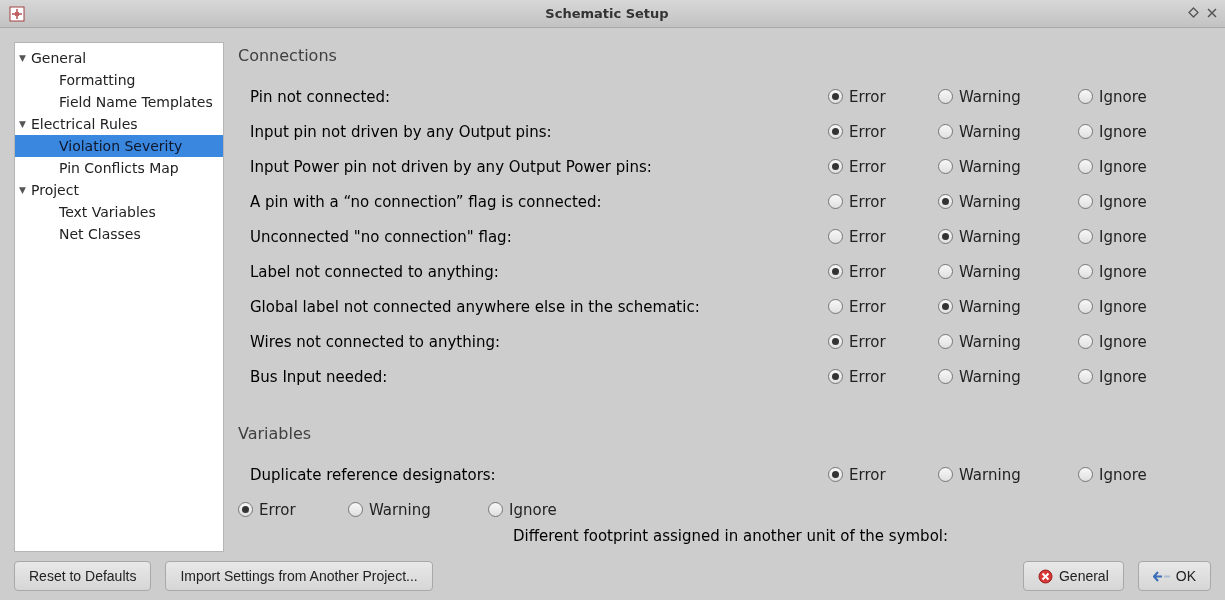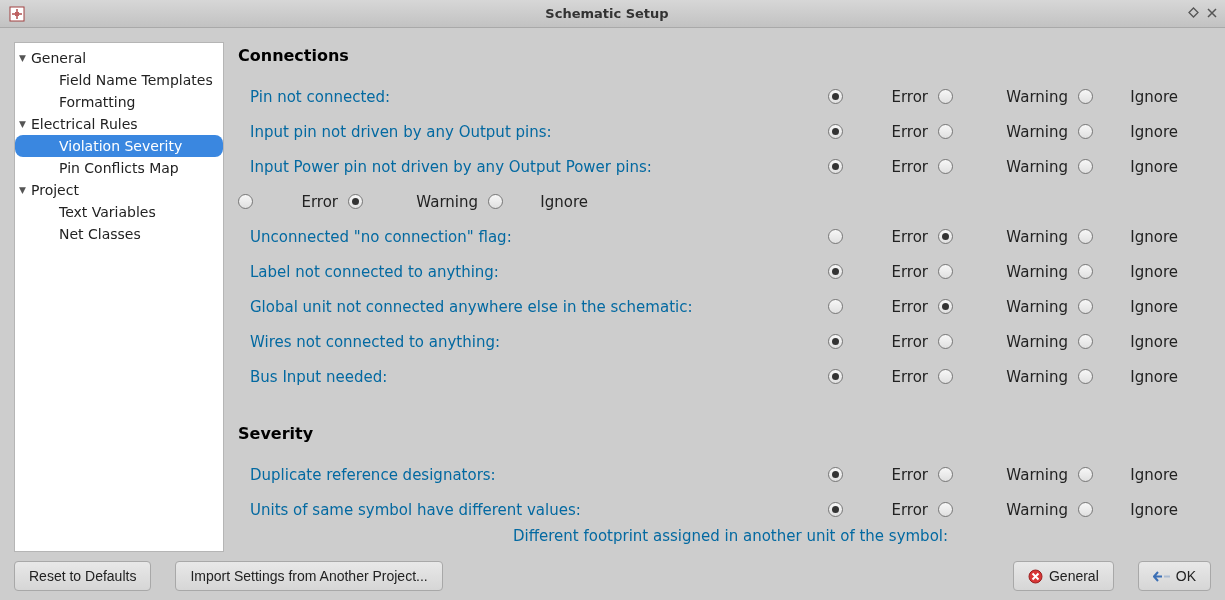--- a/index.html
+++ b/index.html
@@ -64,60 +64,58 @@
     left: 4px;
     font-size: 9px;
     color: #555;
   }
   .tree-item {
     padding: 3px 6px 3px 44px;
     cursor: default;
   }
   .tree-item.selected {
     background: #3a87e0;
-    color: #ffffff;
-    border-radius: 8px;
+    color: #0f172a;
   }
   
   .main {
     flex: 1;
     overflow: hidden;
     position: relative;
   }
   .main-inner {
     height: 100%;
     overflow: hidden;
   }
   .section-title {
-    font-weight: bold;
+    font-weight: normal;
     font-size: 16px;
     margin: 4px 0 14px 0;
-    color: #000000;
+    color: #404040;
   }
   .rule-row {
     display: flex;
     align-items: center;
     height: 35px;
   }
   .rule-label {
     flex: 0 0 590px;
     padding-left: 12px;
     font-size: 15px;
-    color: #0369a1;
+    color: #000000;
   }
   .radio-group {
     display: flex;
     gap: 10px;
   }
   .radio-cell {
     display: flex;
     align-items: center;
     gap: 6px;
     min-width: 100px;
-    justify-content: space-between;
   }
   .radio-cell.wide { min-width: 130px; }
   .radio-outer {
     width: 15px; height: 15px;
     border: 1px solid #777;
     border-radius: 50%;
     background: linear-gradient(#f7f7f7,#e0e0e0);
     display: flex; align-items: center; justify-content: center;
   }
   .radio-outer.checked::after {
@@ -127,21 +125,21 @@
     border-radius: 50%;
   }
   .radio-label { font-size: 15px; }
   .section-gap { height: 26px; }
   
   .footer {
     height: 48px;
     padding: 8px 14px;
     display: flex;
     align-items: center;
-    gap: 24px;
+    gap: 14px;
   }
   .btn {
     background: linear-gradient(#e8e8e8,#d6d6d6);
     border: 1px solid #a8a8a8;
     border-radius: 4px;
     padding: 6px 14px;
     font-size: 14px;
     color: #222;
     display: inline-flex;
     align-items: center;
@@ -181,22 +179,22 @@
     </span>
   </span>
 </div>
 
 <div class="content">
   <div class="sidebar" id="sidebar">
       <div class="tree-header">
         <span class="arrow">▼</span>
         <span>General</span>
       </div>
+      <div class="tree-item">Formatting</div>
       <div class="tree-item">Field Name Templates</div>
-      <div class="tree-item">Formatting</div>
       <div class="tree-header">
         <span class="arrow">▼</span>
         <span>Electrical Rules</span>
       </div>
       <div class="tree-item selected">Violation Severity</div>
       <div class="tree-item">Pin Conflicts Map</div>
       <div class="tree-header">
         <span class="arrow">▼</span>
         <span>Project</span>
       </div>
@@ -251,20 +249,21 @@
               <span class="radio-outer"></span>
               <span class="radio-label">Warning</span>
             </label>
             <label class="radio-cell">
               <span class="radio-outer"></span>
               <span class="radio-label">Ignore</span>
             </label>
           </div>
         </div>
         <div class="rule-row">
+          <div class="rule-label">A pin with a “no connection” flag is connected:</div>
           <div class="radio-group">
             <label class="radio-cell">
               <span class="radio-outer"></span>
               <span class="radio-label">Error</span>
             </label>
             <label class="radio-cell wide">
               <span class="radio-outer checked"></span>
               <span class="radio-label">Warning</span>
             </label>
             <label class="radio-cell">
@@ -301,21 +300,21 @@
               <span class="radio-outer"></span>
               <span class="radio-label">Warning</span>
             </label>
             <label class="radio-cell">
               <span class="radio-outer"></span>
               <span class="radio-label">Ignore</span>
             </label>
           </div>
         </div>
         <div class="rule-row">
-          <div class="rule-label">Global unit not connected anywhere else in the schematic:</div>
+          <div class="rule-label">Global label not connected anywhere else in the schematic:</div>
           <div class="radio-group">
             <label class="radio-cell">
               <span class="radio-outer"></span>
               <span class="radio-label">Error</span>
             </label>
             <label class="radio-cell wide">
               <span class="radio-outer checked"></span>
               <span class="radio-label">Warning</span>
             </label>
             <label class="radio-cell">
@@ -352,40 +351,39 @@
               <span class="radio-outer"></span>
               <span class="radio-label">Warning</span>
             </label>
             <label class="radio-cell">
               <span class="radio-outer"></span>
               <span class="radio-label">Ignore</span>
             </label>
           </div>
         </div>
         <div class="section-gap"></div>
-        <div class="section-title">Severity</div>
+        <div class="section-title">Variables</div>
         <div class="rule-row">
           <div class="rule-label">Duplicate reference designators:</div>
           <div class="radio-group">
             <label class="radio-cell">
               <span class="radio-outer checked"></span>
               <span class="radio-label">Error</span>
             </label>
             <label class="radio-cell wide">
               <span class="radio-outer"></span>
               <span class="radio-label">Warning</span>
             </label>
             <label class="radio-cell">
               <span class="radio-outer"></span>
               <span class="radio-label">Ignore</span>
             </label>
           </div>
         </div>
         <div class="rule-row">
-          <div class="rule-label">Units of same symbol have different values:</div>
           <div class="radio-group">
             <label class="radio-cell">
               <span class="radio-outer checked"></span>
               <span class="radio-label">Error</span>
             </label>
             <label class="radio-cell wide">
               <span class="radio-outer"></span>
               <span class="radio-label">Warning</span>
             </label>
             <label class="radio-cell">

